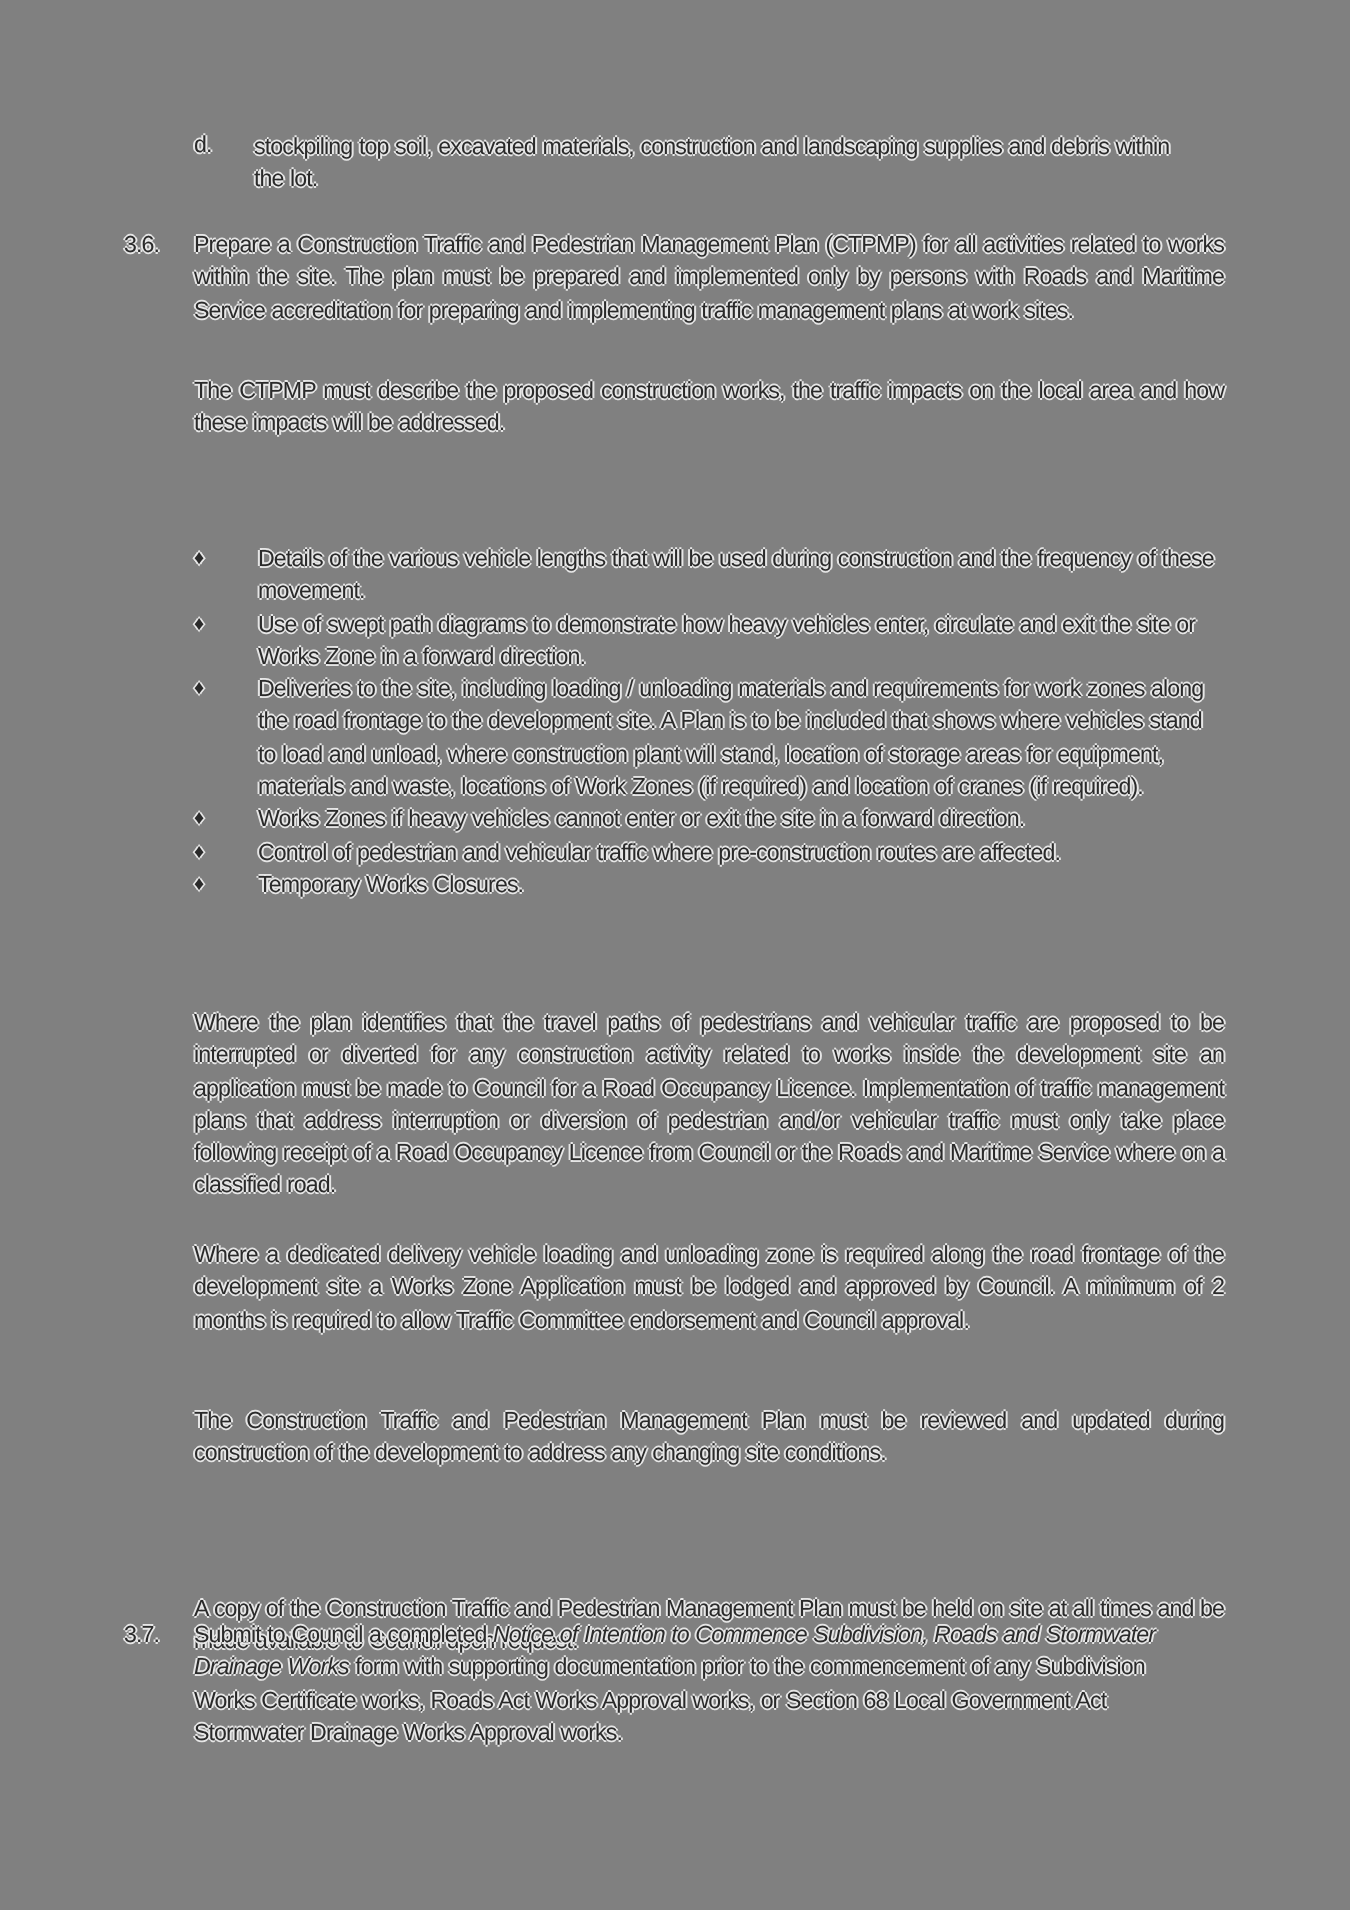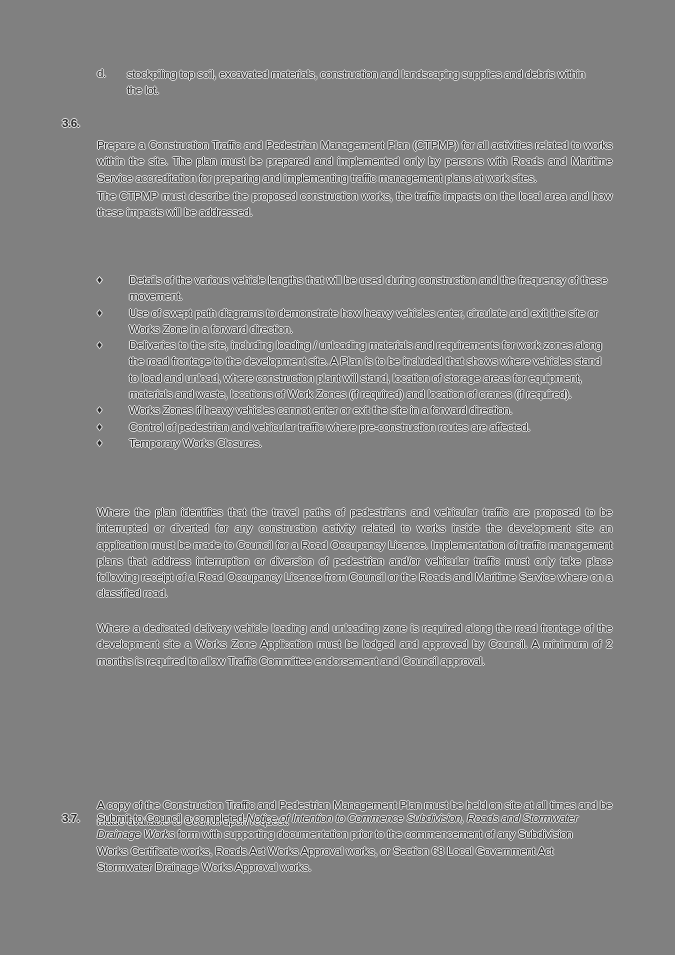--- a/index.html
+++ b/index.html
@@ -29,21 +29,20 @@
     .page {
       position: absolute;
       left: 0;
       top: 0;
       width: 675px;
       height: 955px;
     }
     .row {
       position: absolute;
       line-height: 16.3px;
-      font-weight: bold;
     }
     .para {
       position: absolute;
       left: 97px;
       width: 515px;
       line-height: 16.3px;
       text-align: justify;
     }
     .para.left {
       text-align: left;
@@ -92,21 +91,21 @@
 <body>
 
 <div class="page">
 
   <div class="hang-item txt" style="top:66px;">
     <span class="hang-label">d.</span>
     <div class="hang-body" style="width:470px;">stockpiling top soil, excavated materials, construction and landscaping supplies and debris within the lot.</div>
   </div>
 
   <div class="row txt" style="left:62px; top:115px;">3.6.</div>
-  <div class="para txt" style="top:115px;margin-top:22px;">Prepare a Construction Traffic and Pedestrian Management Plan (CTPMP) for all activities related to works within the site. The plan must be prepared and implemented only by persons with Roads and Maritime Service accreditation for preparing and implementing traffic management plans at work sites.</div>
+  <div class="para txt" style="top:115px;">Prepare a Construction Traffic and Pedestrian Management Plan (CTPMP) for all activities related to works within the site. The plan must be prepared and implemented only by persons with Roads and Maritime Service accreditation for preparing and implementing traffic management plans at work sites.</div>
 
   <div class="para txt" style="top:188px;">The CTPMP must describe the proposed construction works, the traffic impacts on the local area and how these impacts will be addressed.</div>
 
 
   <ul class="bullets txt" style="top:272px;">
     <li>
       <span class="bullet-dot">♦</span>
     </li>
     <li>
       <span class="bullet-dot">♦</span>
@@ -131,19 +130,20 @@
     <li>
       <span class="bullet-dot">♦</span>
       <span>Temporary Works Closures.</span>
     </li>
   </ul>
 
   <div class="para txt" style="top:504px;">Where the plan identifies that the travel paths of pedestrians and vehicular traffic are proposed to be interrupted or diverted for any construction activity related to works inside the development site an application must be made to Council for a Road Occupancy Licence. Implementation of traffic management plans that address interruption or diversion of pedestrian and/or vehicular traffic must only take place following receipt of a Road Occupancy Licence from Council or the Roads and Maritime Service where on a classified road.</div>
 
   <div class="para txt" style="top:620px;">Where a dedicated delivery vehicle loading and unloading zone is required along the road frontage of the development site a Works Zone Application must be lodged and approved by Council. A minimum of 2 months is required to allow Traffic Committee endorsement and Council approval.</div>
 
+  <div class="para txt" style="top:703px;">The Construction Traffic and Pedestrian Management Plan must be reviewed and updated during construction of the development to address any changing site conditions.</div>
 
   <div class="para txt" style="top:797px;">A copy of the Construction Traffic and Pedestrian Management Plan must be held on site at all times and be made available to Council upon request.</div>
 
   <div class="row txt" style="left:62px; top:810px;">3.7.</div>
   <div class="para txt left" style="top:810px; width:490px;"><span>Submit to Council a completed </span><em>Notice of Intention to Commence Subdivision, Roads and Stormwater Drainage Works</em><span> form with supporting documentation prior to the commencement of any Subdivision Works Certificate works, Roads Act Works Approval works, or Section 68 Local Government Act Stormwater Drainage Works Approval works.</span></div>
 
 </div>
 
 </body></html>

